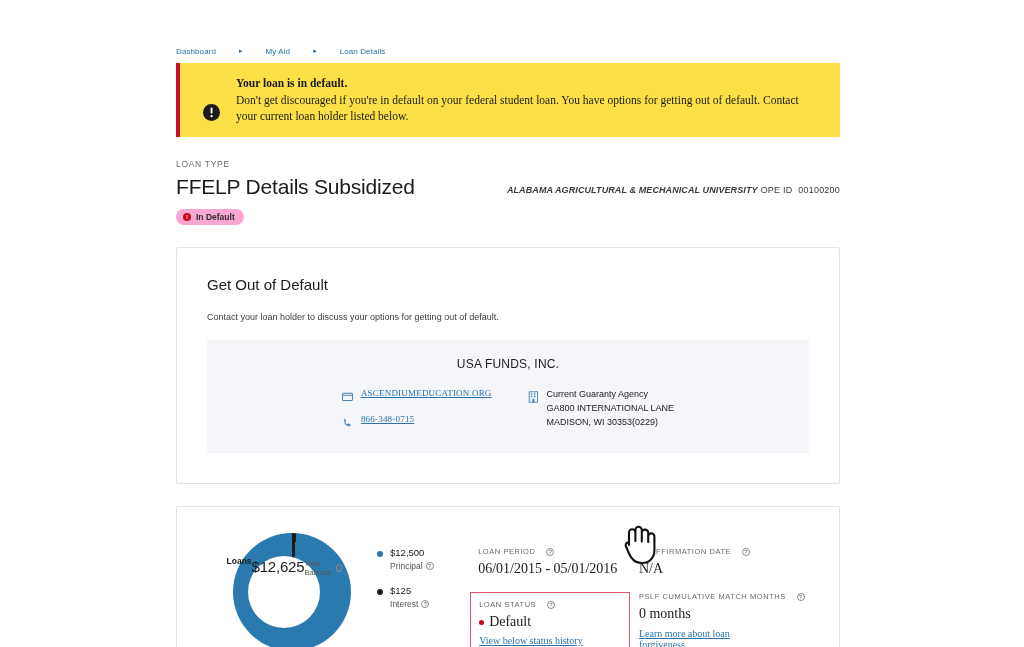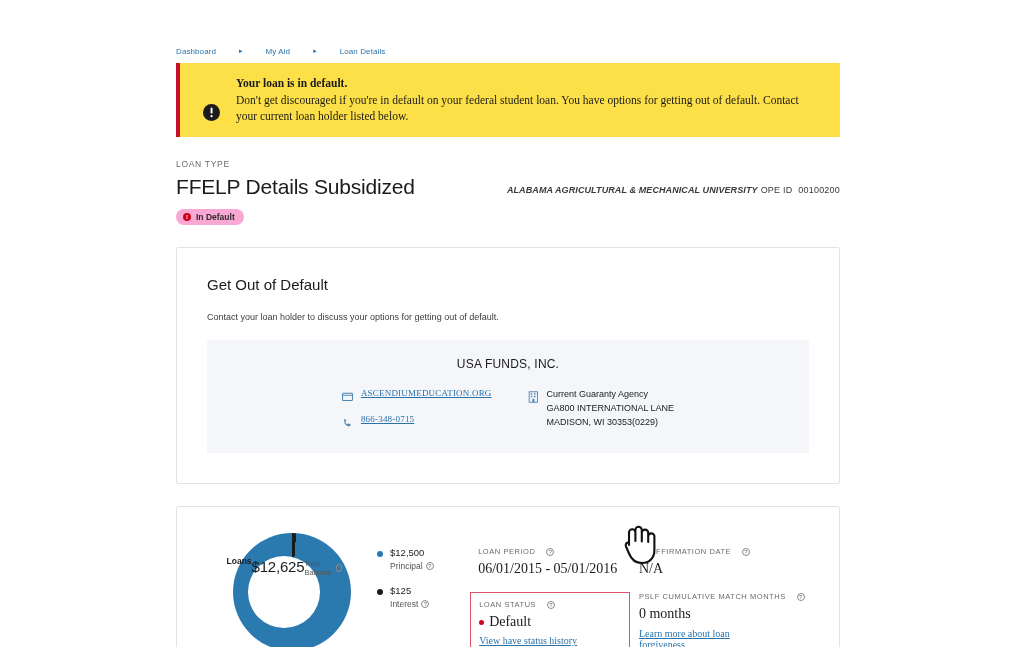--- a/index.html
+++ b/index.html
@@ -281,21 +281,21 @@
           <div class="highlight-box">
             <div class="field">
               <div class="field-label">
                 <span>LOAN STATUS</span>
                 <span class="qmark">?</span>
               </div>
               <div class="field-value status-value">
                 <span class="status-dot"></span>
                 <span>Default</span>
               </div>
-              <a class="inline-link" href="#" style="margin-top:5px;">View have status history</a>
+              <a class="inline-link" href="#" style="margin-top:5px;">View below status history</a>
             </div>
           </div>
 
         </div>
 
         <div class="col-right">
           <div class="field">
             <div class="field-label">
               <span>REAFFIRMATION DATE</span>
               <span class="qmark">?</span>

